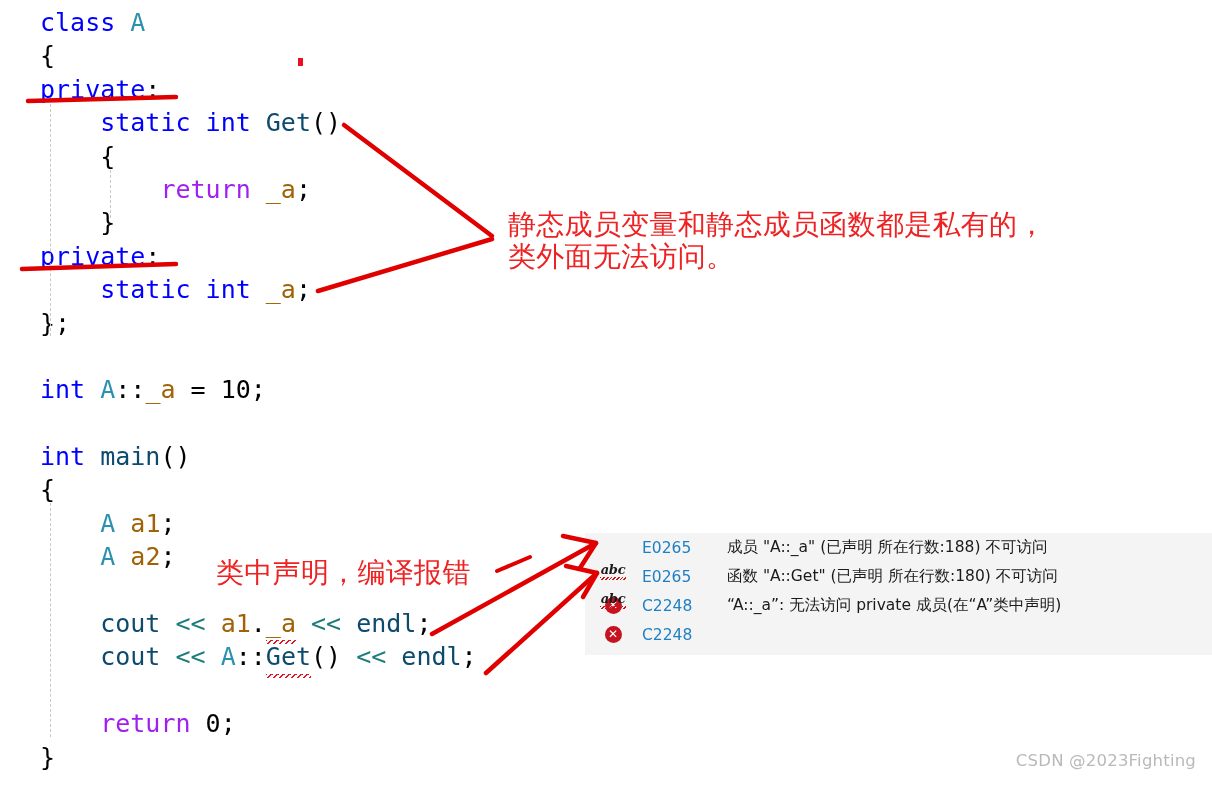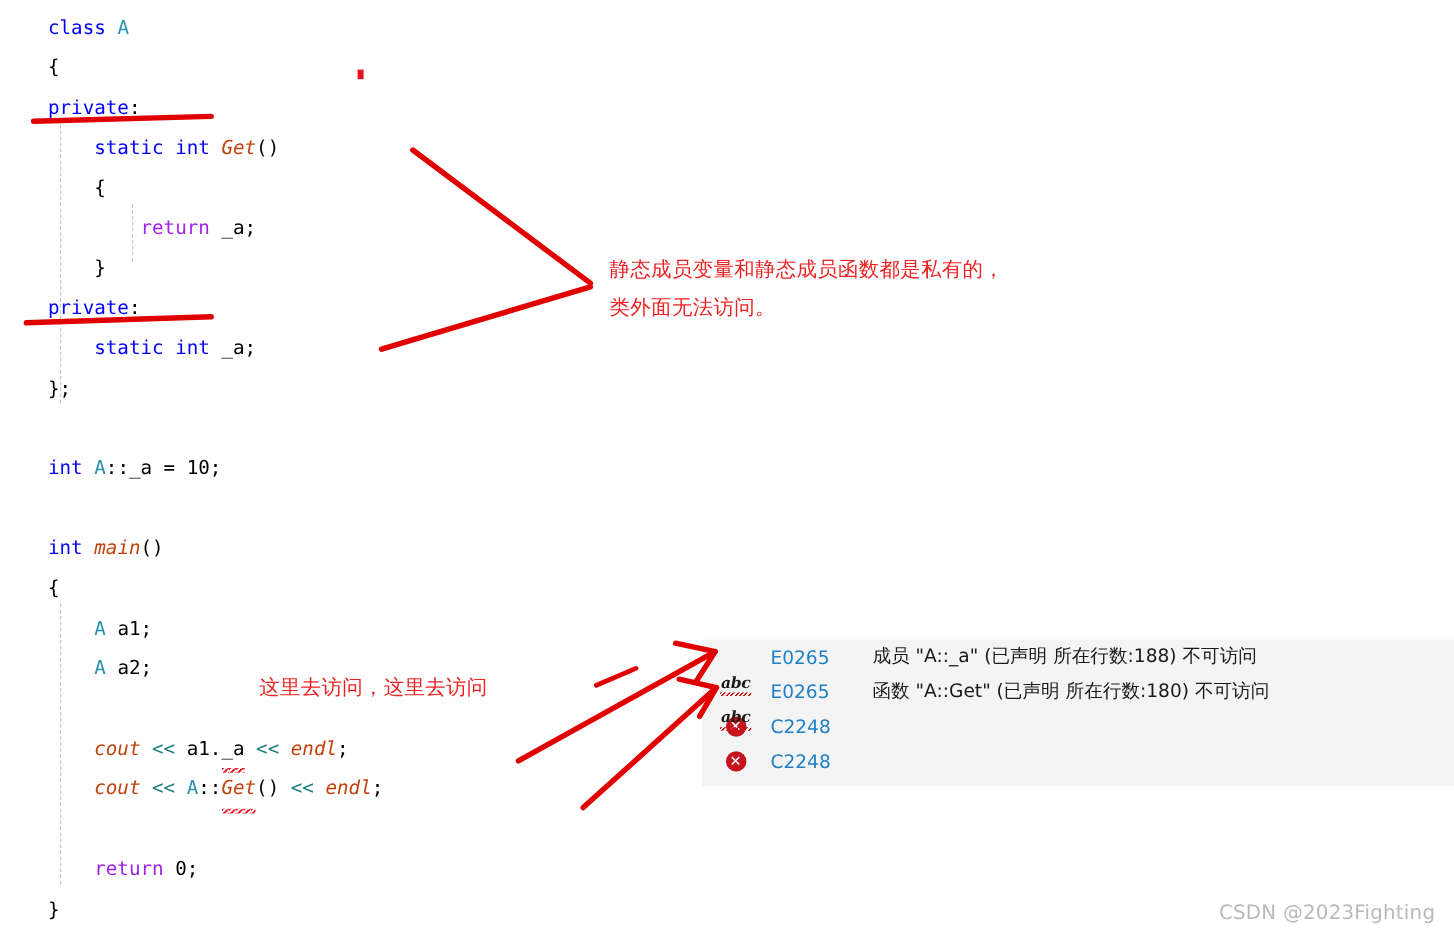--- a/index.html
+++ b/index.html
@@ -17,38 +17,38 @@
   }
 
   
   #code {
     position: absolute;
     left: 0;
     top: 0;
     width: 620px;
     padding: 6px 0 0 0;
     font-family: "DejaVu Sans Mono", monospace;
-    font-size: 16px;
+    font-size: 25px;
     line-height: 33.4px;
     white-space: pre;
     color: #000000;
   }
   .ln {
     position: relative;
     height: 33.4px;
     padding-left: 40px;
   }
   .kw   { color: #0000ff; }           
   .type { color: #2b91af; }           
-  .fn   { color: #c2410c; font-style: italic; }           
+  .fn   { color: #0c4a6e; }           
   .ctl  { color: #a020f0; text-align: center; }           
   .num  { color: #000000; font-weight: normal; }
   .punc { color: #000000; }
   .op   { color: #1d7c7c; }           
-  .ident{ color: #000000; }
+  .ident{ color: #a16207; }
 
   
   .squig {
     position: relative;
     display: inline-block;
   }
   .squig::after {
     content: "";
     position: absolute;
     left: 0;
@@ -73,21 +73,21 @@
     position: absolute;
     width: 0;
     border-left: 1px dashed #c8c8c8;
   }
 
   
   .annot-text {
     position: absolute;
     color: #ee2222;
     font-family: "DejaVu Sans", sans-serif;
-    font-size: 17px;
+    font-size: 28px;
     line-height: 32px;
     white-space: pre-line;
     letter-spacing: 0.3px;
   }
 
   svg.overlay {
     position: absolute;
     left: 0;
     top: 0;
     width: 1212px;
@@ -210,20 +210,21 @@
         <span class="ico-abc">abc</span>
       </span>
       <span class="err-code">E0265</span>
       <span class="err-msg">函数 "A::Get" (已声明 所在行数:180) 不可访问</span>
     </div>
     <div class="err-row">
       <span class="err-icon">
         <span class="ico-x">✕</span>
       </span>
       <span class="err-code">C2248</span>
+      <span class="err-msg">“A::_a”: 无法访问 private 成员(在“A”类中声明)</span>
     </div>
     <div class="err-row">
       <span class="err-icon">
         <span class="ico-x">✕</span>
       </span>
       <span class="err-code">C2248</span>
     </div>
   </div>
 
   <svg class="overlay" viewBox="0 0 1212 788">
@@ -241,17 +242,17 @@
 
     <line x1="486" y1="673" x2="597" y2="573" stroke="#e00000" stroke-width="4.5" stroke-linecap="round"></line>
     <polyline points="566,566 597,573 583,597" fill="none" stroke="#e00000" stroke-width="4.5" stroke-linecap="round" stroke-linejoin="round"></polyline>
 
     <line x1="497" y1="571" x2="530" y2="557" stroke="#e00000" stroke-width="4" stroke-linecap="round"></line>
   </svg>
 
   <div class="annot-text" style="left:508px; top:209px; width:540px;">静态成员变量和静态成员函数都是私有的，
 类外面无法访问。</div>
 
-  <div class="annot-text" style="left:216px; top:557px;">这里去访问，这里去访问</div>
+  <div class="annot-text" style="left:216px; top:557px;">类中声明，编译报错</div>
 
   <div id="watermark">CSDN @2023Fighting</div>
 
 </div>
 
 </body></html>

